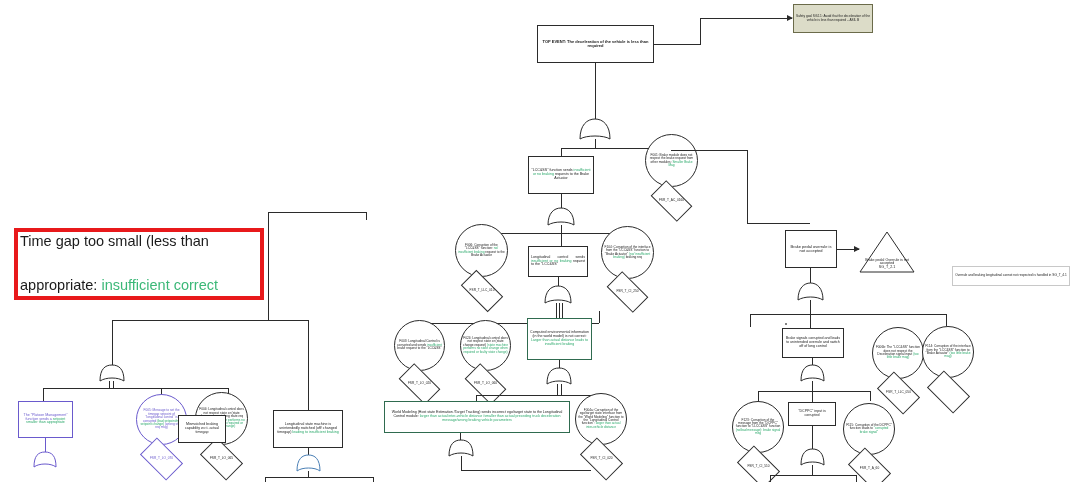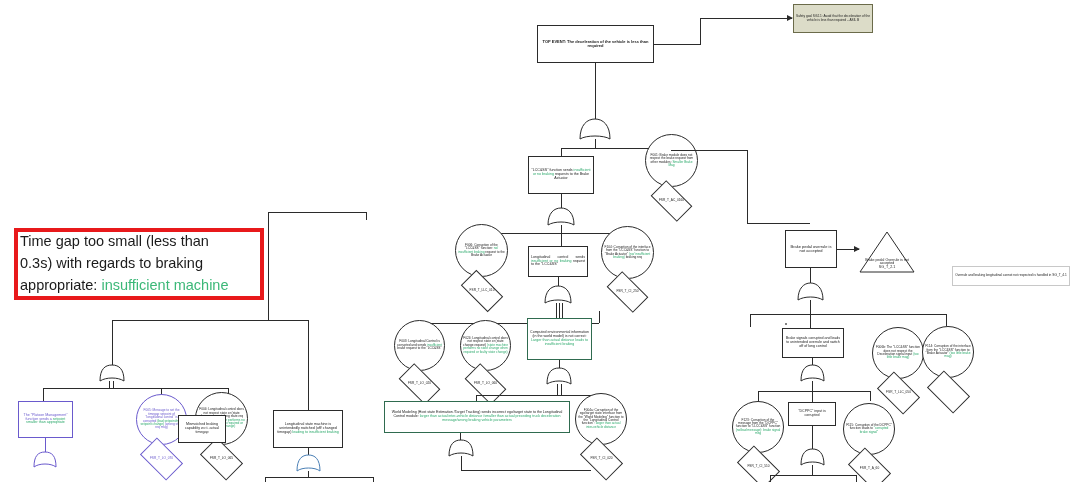--- a/index.html
+++ b/index.html
@@ -222,22 +222,22 @@
   </div>
   <div class="ln v" style="left:601px;top:445px;height:4px;"></div>
   <div class="dia" style="left:583px;top:447px;width:37px;height:24px;">
     <div class="shape"></div>
       <div class="lbl t3">FSR_T_CI_020</div>
   </div>
 
   <div class="node rect-red" style="left:14px;top:228px;width:250px;height:72px;">
     <span class="txt big">
       <span>Time gap too small (less than</span><br>
-      <span>0.3s)  with regards to braking</span><br>
-      <span>appropriate: </span><span class="gr2">insufficient machine</span>
+      <br>
+      <span>appropriate: </span><span class="gr2">insufficient correct</span>
     </span>
   </div>
 
   <div class="ln v" style="left:268px;top:212px;height:108px;"></div>
   <div class="ln h" style="left:268px;top:212px;width:98px;"></div>
   <div class="ln v" style="left:366px;top:212px;height:8px;"></div>
   <div class="ln h" style="left:112px;top:320px;width:196px;"></div>
   <div class="ln v" style="left:112px;top:320px;height:45px;"></div>
   <div class="ln v" style="left:308px;top:320px;height:100px;"></div>
 

